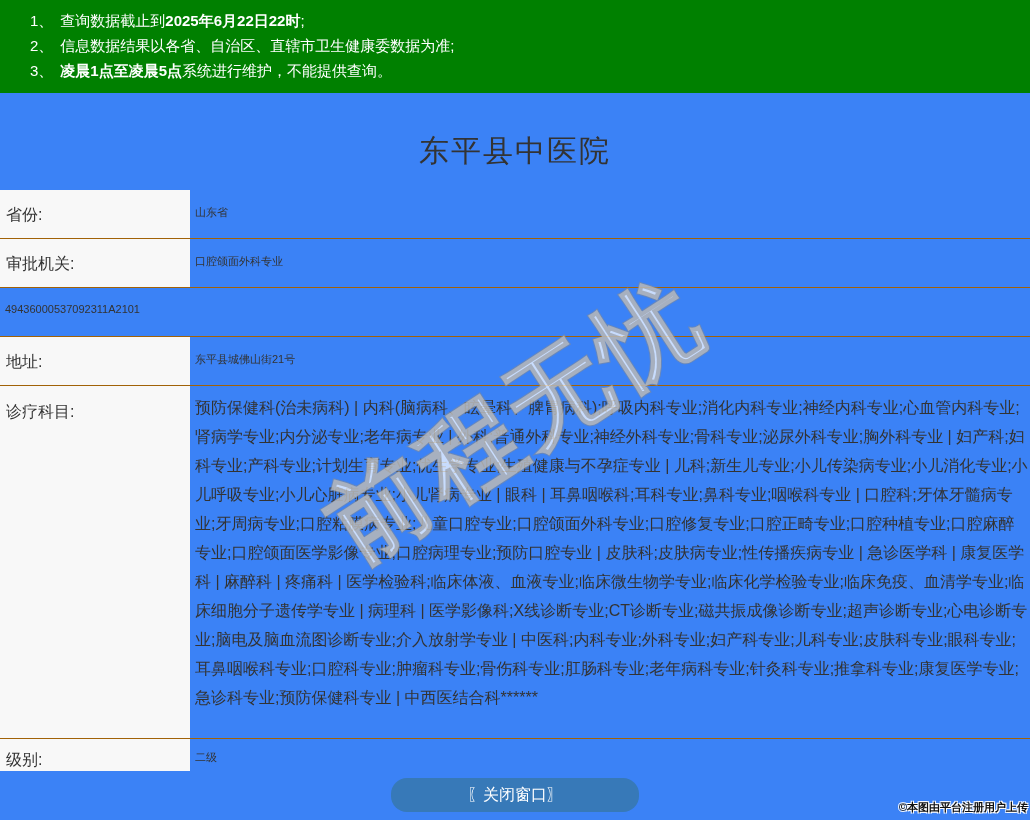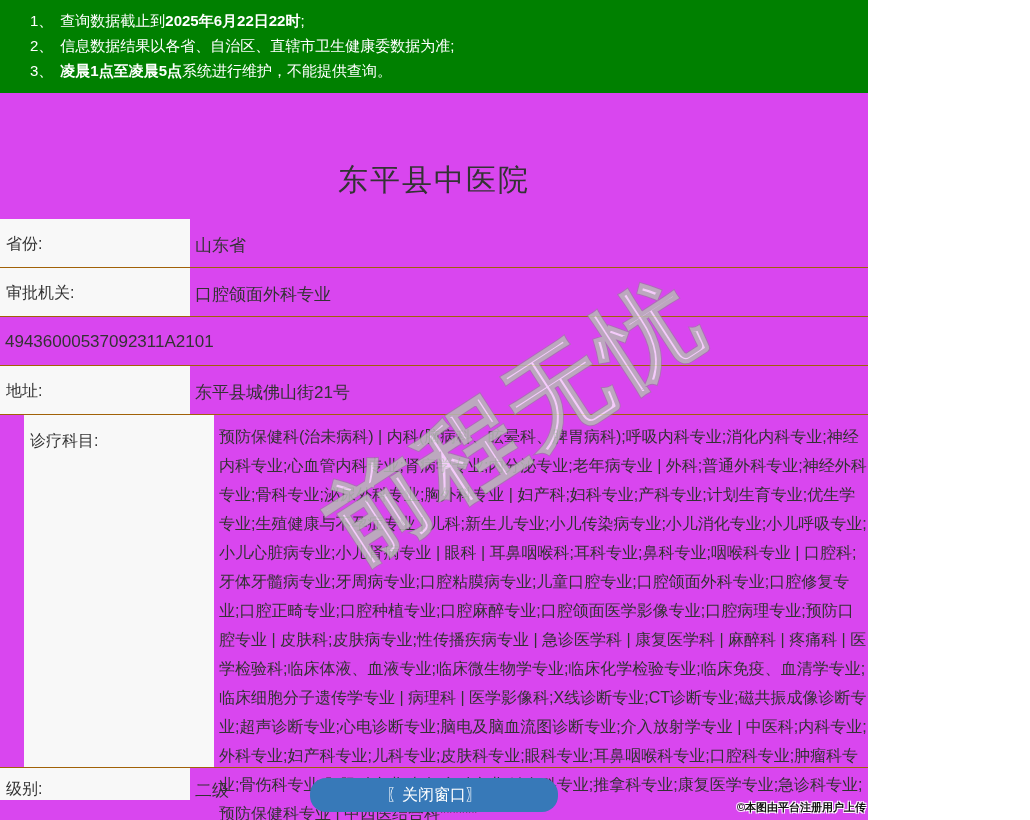--- a/index.html
+++ b/index.html
@@ -1,38 +1,38 @@
 <!DOCTYPE html>
 <html><head>
 <meta charset="utf-8">
 <style>
   * { margin:0; padding:0; box-sizing:border-box; }
   html,body { width:1030px; height:820px; overflow:hidden; background:#ffffff;
               font-family:"Liberation Sans", sans-serif; color:#333; }
-  .page { position:relative; width:868px; height:820px; overflow:hidden; background:#d946ef; }
+  .page { position:relative; width:1030px; height:820px; overflow:hidden; background:#3b82f6; }
 
   
   .banner { width:100%; height:93px; background:#008000; color:#fff;
             padding:8px 10px 8px 30px; }
   .notice { font-size:15px; line-height:25px; white-space:nowrap; }
   .notice .num { margin-right:7px; }
   .notice .b { font-weight:bold; }
 
   
-  .title-wrap { padding:38px 0 18px 0; text-align:center;margin-top:29px; }
+  .title-wrap { padding:38px 0 18px 0; text-align:center; }
   .title { font-size:30px; color:#333; letter-spacing:2px; }
 
   
   .info-table { width:100%; position:relative; z-index:1; }
   .row { display:flex; min-height:49px; border-bottom:1px solid #a16207; }
   .row .label { width:190px; flex:0 0 190px; background:#f8f8f8;
                 padding:15px 0 0 6px; font-size:16px; color:#333; }
-  .row .value { flex:1; padding:15px 0 0 5px; font-size:17px; color:#333; }
+  .row .value { flex:1; padding:15px 0 0 5px; font-size:11px; color:#333; }
   .row.tall { height:353px; }
-  .row.tall .label { padding-top:16px;margin-left:24px; }
+  .row.tall .label { padding-top:16px; }
   .row.tall .value { padding-top:7px; line-height:29px; font-size:16px; }
   .row.clipped { height:32px; min-height:32px; border-bottom:none; overflow:hidden; }
   .row.clipped .label, .row.clipped .value { padding-top:11px; }
 
   
   .watermark { position:absolute; left:265px; top:350px; width:500px; height:140px;
                line-height:140px; text-align:center; font-size:100px; font-weight:bold;
                color:rgba(255,255,255,0.72); -webkit-text-stroke:2px rgba(140,140,140,0.55);
                transform:rotate(-33deg); letter-spacing:6px; z-index:5; pointer-events:none;
                white-space:nowrap; }

